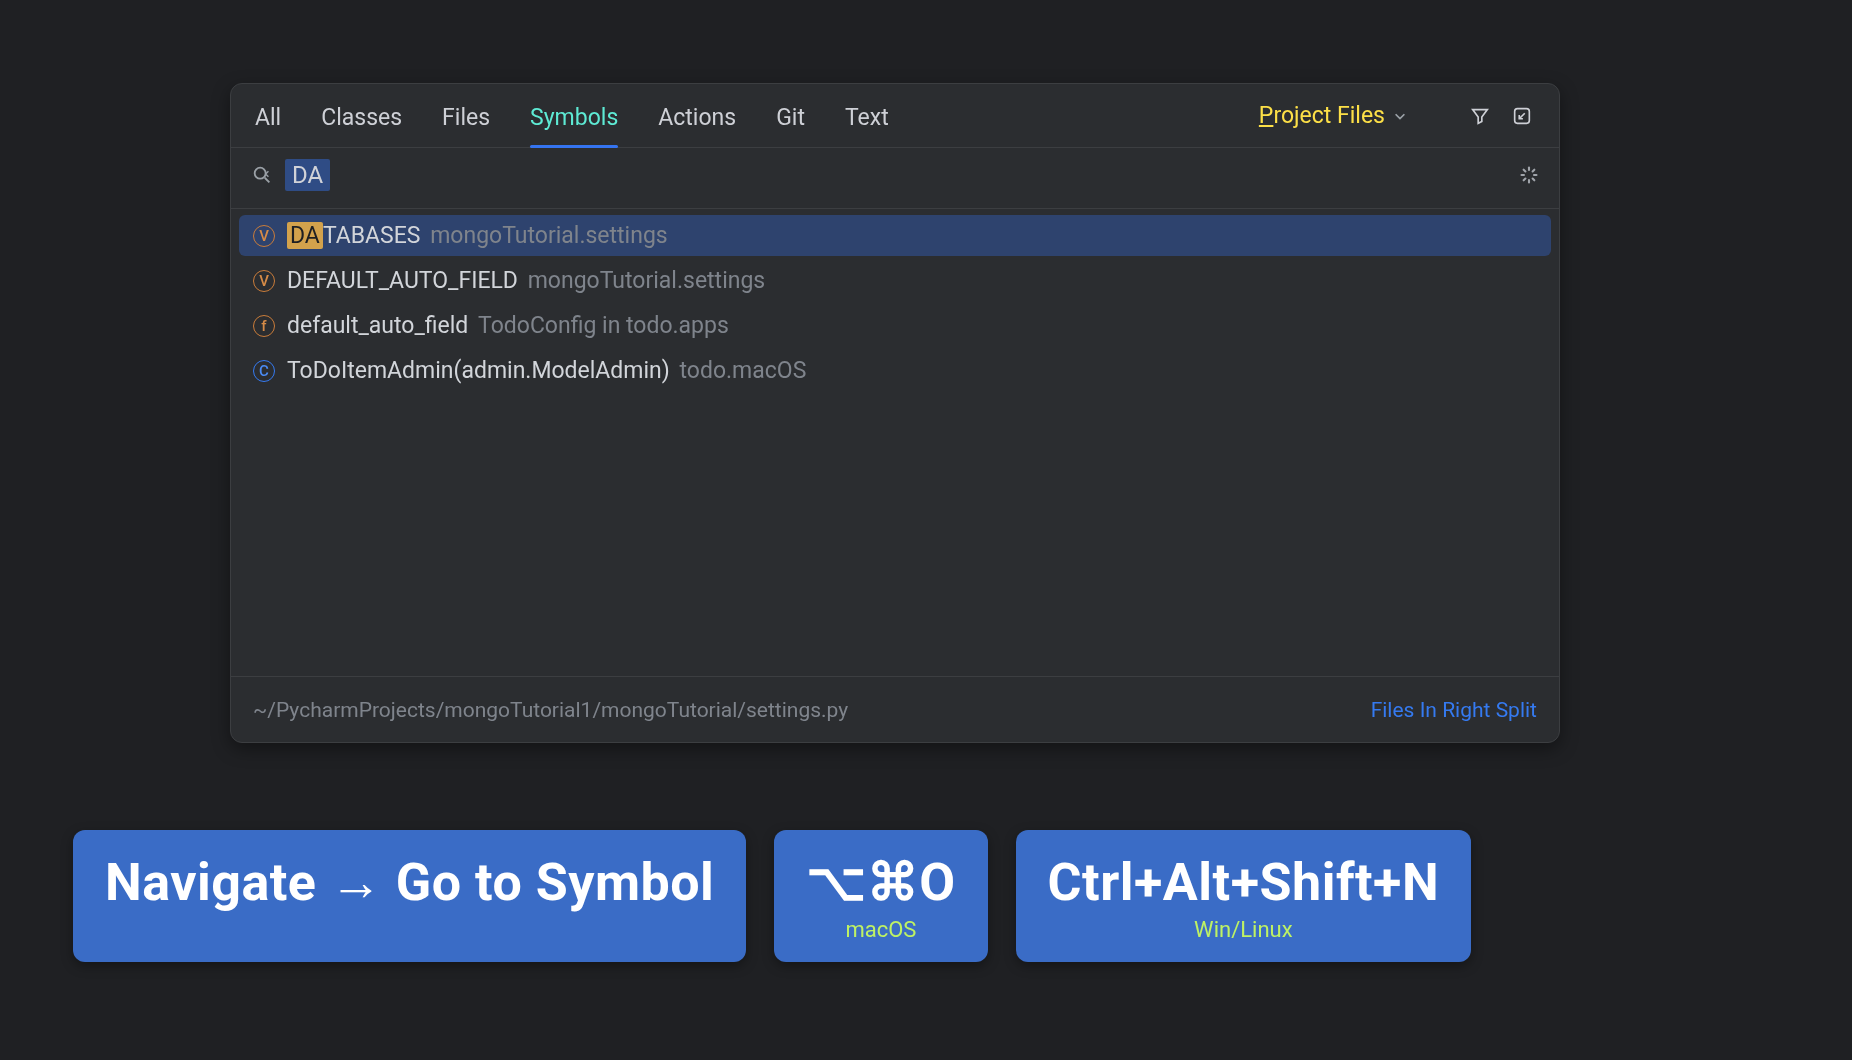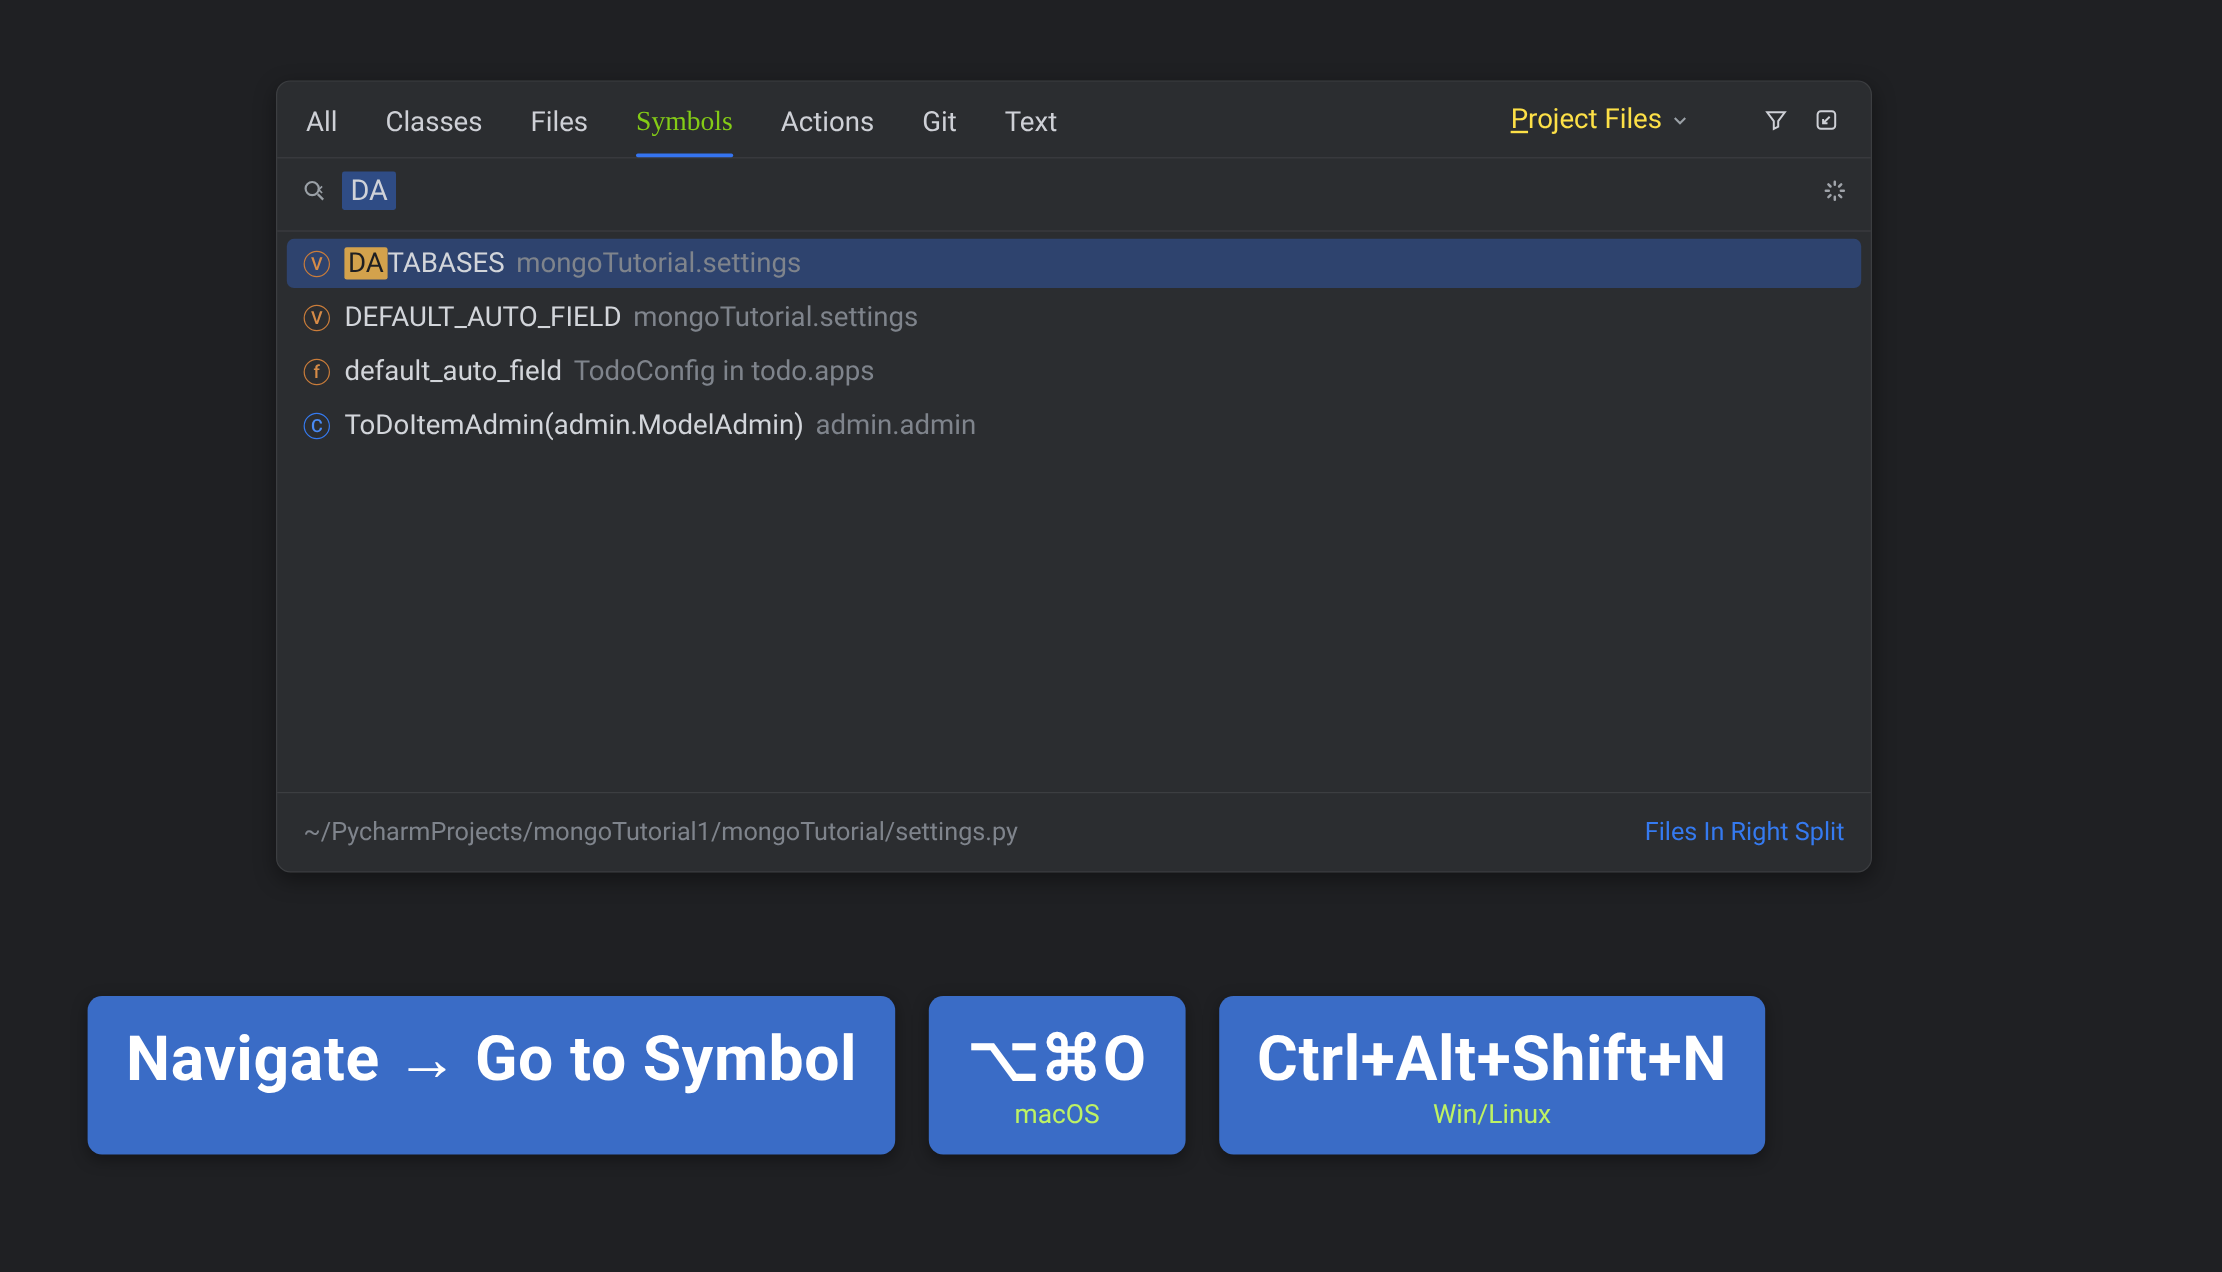--- a/index.html
+++ b/index.html
@@ -13,21 +13,21 @@
   .canvas {
     position: relative;
     width: 100%;
     height: 100%;
   }
 
   
   .popup {
     position: absolute;
     left: 230px;
-    top: 67px;
+    top: 83px;
     width: 1330px;
     height: 660px;
     background: #2b2d30;
     border: 1px solid #3c3e41;
     border-radius: 12px;
     display: flex;
     flex-direction: column;
     box-shadow: 0 6px 18px rgba(0,0,0,.4);
   }
 
@@ -41,22 +41,21 @@
     border-bottom: 1px solid #3c3e41;
   }
   .tab {
     color: #ced0d6;
     font-size: 23px;
     cursor: pointer;
     padding: 18px 0 15px 0;
     position: relative;
   }
   .tab.active {
-    color: #84cc16;
-    font-family: Liberation Serif, serif;
+    color: #5eead4;
   }
   .tab.active::after {
     content: "";
     position: absolute;
     bottom: -2px;
     left: 0;
     right: 0;
     height: 3px;
     background: #3574f0;
     border-radius: 2px;
@@ -285,21 +284,21 @@
         <span class="match-name">
           <span>default_auto_field</span>
           <span class="match-ctx">TodoConfig in todo.apps</span>
         </span>
       </div>
 
       <div class="result">
         <div class="kind-icon kind-c">C</div>
         <span class="match-name">
           <span>ToDoItemAdmin(admin.ModelAdmin)</span>
-          <span class="match-ctx">admin.admin</span>
+          <span class="match-ctx">todo.macOS</span>
         </span>
       </div>
 
     </div>
 
     <div class="status">
       <span class="path">~/PycharmProjects/mongoTutorial1/mongoTutorial/settings.py</span>
       <span class="open-split">Files In Right Split</span>
     </div>
   </div>

